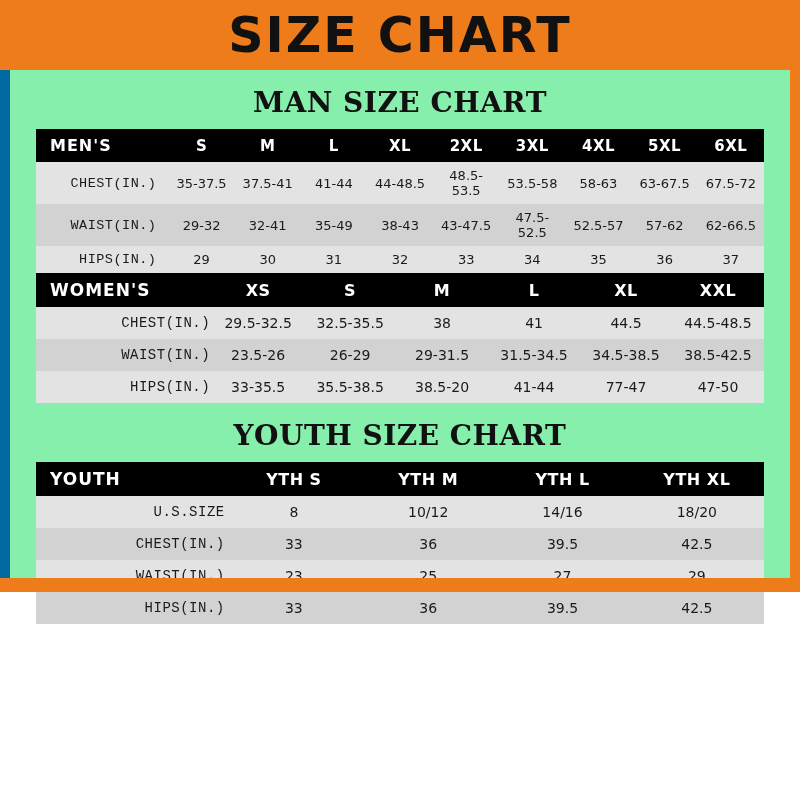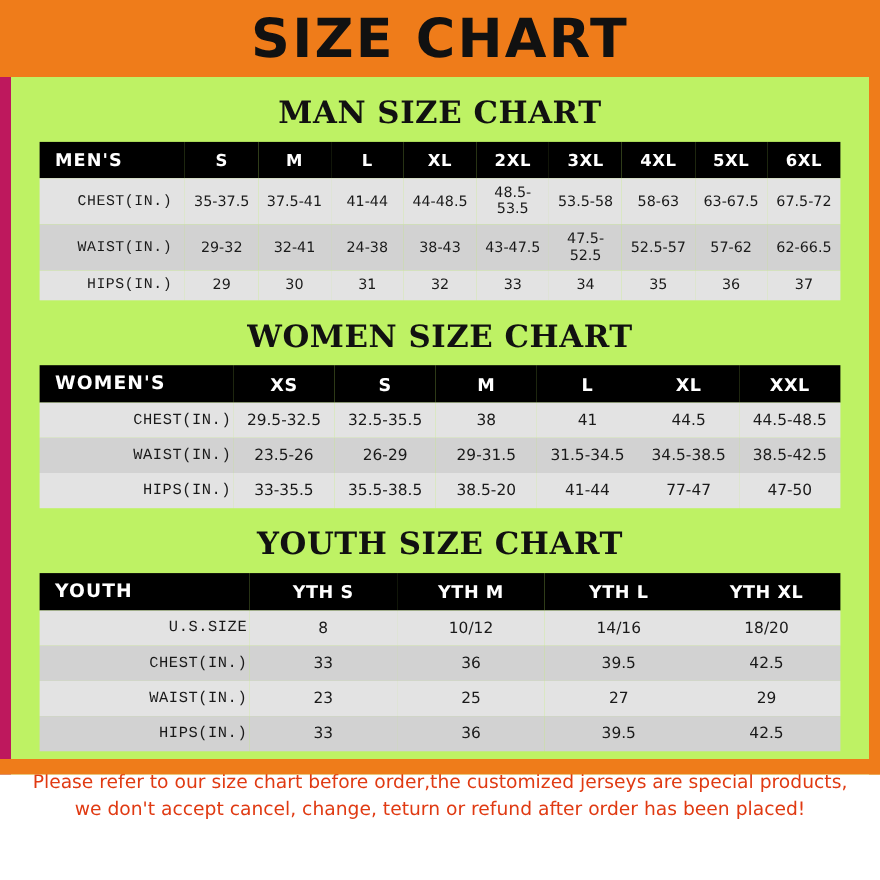--- a/index.html
+++ b/index.html
@@ -8,25 +8,25 @@
   }
   body {
     width: 800px;
     height: 800px;
     background: #ffffff;
     font-family: "DejaVu Sans", sans-serif;
     overflow: hidden;
   }
   .page {
     width: 800px;
-    height: 704px;
+    height: 592px;
     position: relative;
-    background: #bef264;
+    background: #86efac;
     box-sizing: border-box;
-    border-left: 10px solid #be185d;
+    border-left: 10px solid #0369a1;
     border-right: 10px solid #ef7c1a;
   }
   .header-bar {
     background: #ef7c1a;
     height: 70px;
     margin: 0 -10px;
     display: flex;
     align-items: center;
     justify-content: center;
   }
@@ -158,21 +158,21 @@
             <td>48.5-53.5</td>
             <td>53.5-58</td>
             <td>58-63</td>
             <td>63-67.5</td>
             <td>67.5-72</td>
           </tr>
           <tr class="dark">
             <td class="rowlabel">WAIST(IN.)</td>
             <td>29-32</td>
             <td>32-41</td>
-            <td>24-38</td>
+            <td>35-49</td>
             <td>38-43</td>
             <td>43-47.5</td>
             <td>47.5-52.5</td>
             <td>52.5-57</td>
             <td>57-62</td>
             <td>62-66.5</td>
           </tr>
           <tr class="light">
             <td class="rowlabel">HIPS(IN.)</td>
             <td>29</td>
@@ -183,21 +183,20 @@
             <td>34</td>
             <td>35</td>
             <td>36</td>
             <td>37</td>
           </tr>
         </tbody>
     </table>
   </div>
 
   <div class="section women">
-    <div class="section-title">WOMEN SIZE CHART</div>
     <table class="chart">
       <thead>
         <tr>
             <th class="rowlabel" style="width: 22%; margin-top: 32px;">WOMEN'S</th>
             <th>XS</th>
             <th>S</th>
             <th>M</th>
             <th>L</th>
             <th>XL</th>
             <th>XXL</th>
@@ -273,19 +272,15 @@
             <td class="rowlabel">HIPS(IN.)</td>
             <td>33</td>
             <td>36</td>
             <td>39.5</td>
             <td>42.5</td>
           </tr>
         </tbody>
     </table>
   </div>
 
-  <div class="notice">
-    <div>Please refer to our size chart before order,the customized jerseys are special products,</div>
-    <div>we don't accept cancel, change, teturn or refund after order has been placed!</div>
-  </div>
 
   <div class="footer-bar"></div>
 </div>
 
 </body></html>

